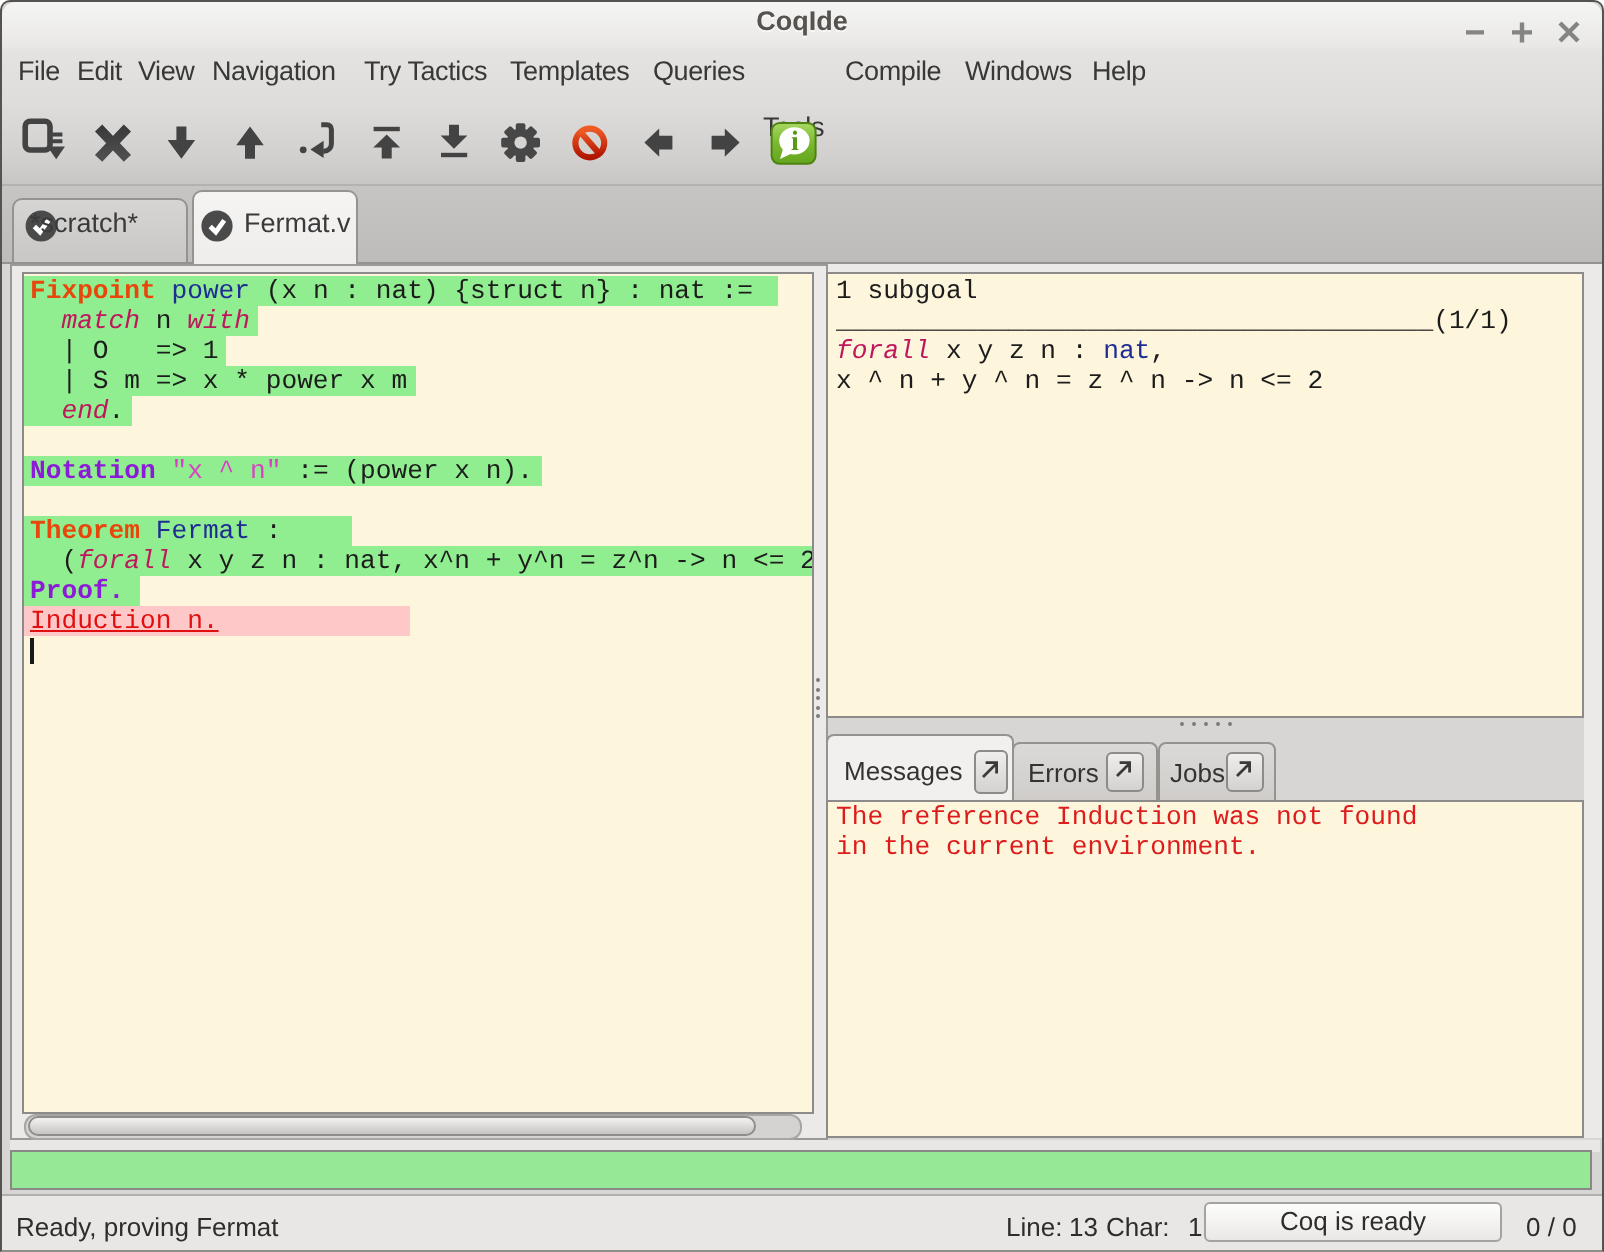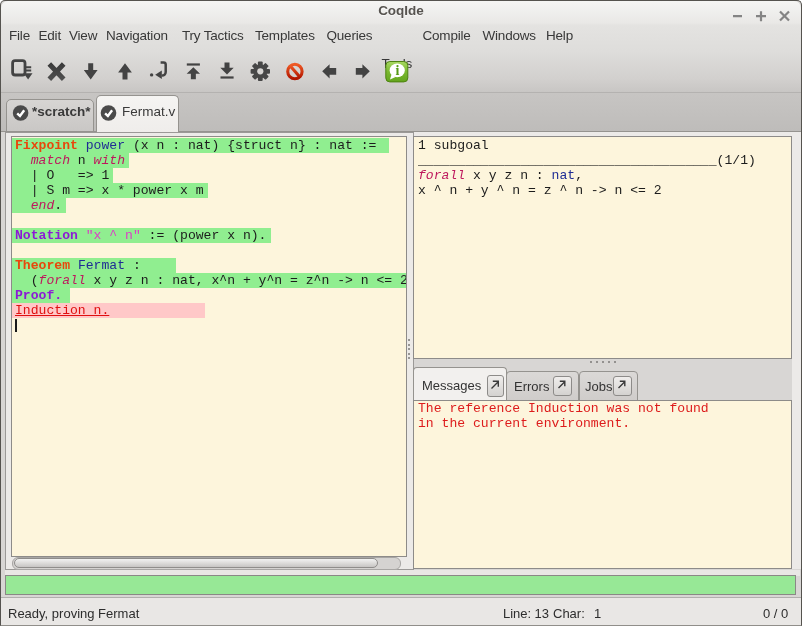--- a/index.html
+++ b/index.html
@@ -145,21 +145,21 @@
   <div id="tab1" class="tab"></div>
   <div id="tab2" class="tab"></div>
   <svg class="abs" style="left:0;top:92px;" width="200" height="38">
     <g>
       <circle cx="19.6" cy="20" r="7.8" fill="#4a4a4a"></circle>
       <polyline points="16.2,20.3 19,23 23.2,17.2" fill="none" stroke="#fff" stroke-width="2.4"></polyline>
       <circle cx="107.5" cy="20" r="7.8" fill="#4a4a4a"></circle>
       <polyline points="104.1,20.3 106.9,23 111.1,17.2" fill="none" stroke="#fff" stroke-width="2.4"></polyline>
     </g>
   </svg>
-  <span class="tablbl" style="left:31px;top:103px;font-weight:bold;">*scratch*</span>
+  <span class="tablbl" style="left:14px;top:103px;">*scratch*</span>
   <span class="tablbl" style="left:121px;top:103px;">Fermat.v</span>
 
   <div class="abs" style="left:4px;top:131px;width:795px;height:4.5px;background:#eceae8;"></div>
   <div class="abs" style="left:791px;top:131px;width:8.5px;height:437px;background:#eceae8;"></div>
   <div class="abs" style="left:4px;top:568.5px;width:795px;height:6px;background:#e9e7e5;"></div>
 
   <div id="lframe" class="abs"></div>
   <div id="editor" class="abs">
     <div class="band" style="top:0.8px;width:377px;"></div>
     <div class="band" style="top:15.85px;width:117px;"></div>
@@ -227,15 +227,16 @@
 in the current environment.</pre>
   </div>
 
   <div id="greenbar" class="abs"></div>
   <div id="status" class="abs">
     <span class="abs" style="left:7px;top:8px;">Ready, proving Fermat</span>
     <span class="abs" style="left:502px;top:8px;">Line:</span>
     <span class="abs" style="left:533.5px;top:8px;">13</span>
     <span class="abs" style="left:552px;top:8px;">Char:</span>
     <span class="abs" style="left:593px;top:8px;">1</span>
+    <div id="coqready" class="abs">Coq is ready</div>
     <span class="abs" style="left:762px;top:8px;">0 / 0</span>
   </div>
 </div>
 
 </body></html>

